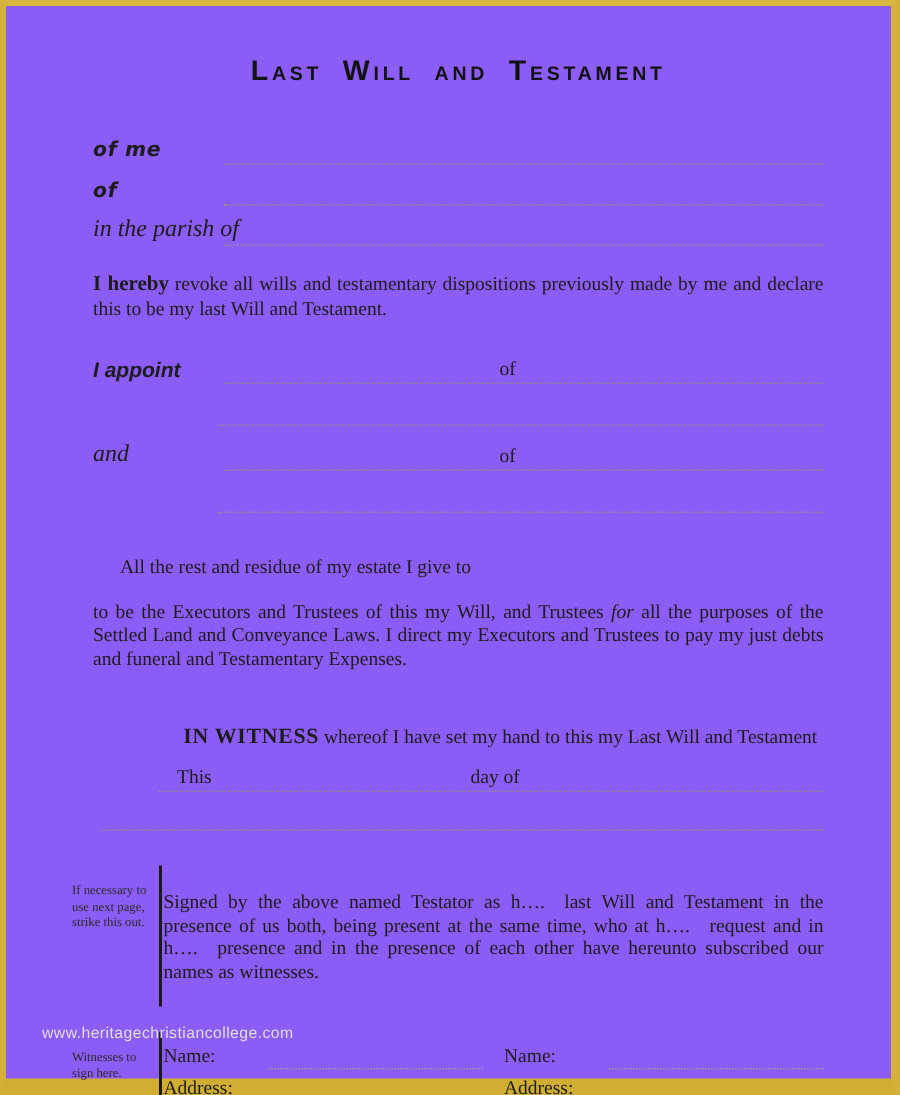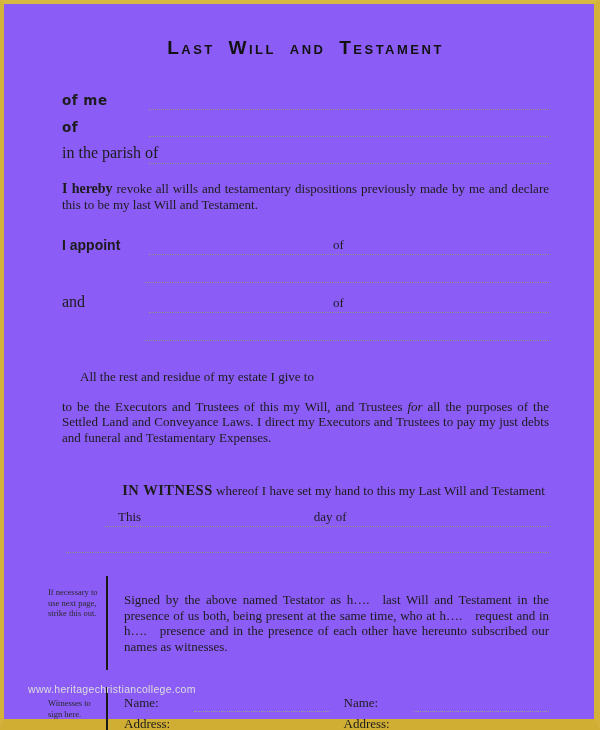--- a/index.html
+++ b/index.html
@@ -48,21 +48,21 @@
     letter-spacing:0.5px;
   }
   .serif-lbl{font-size:16px;}
   .fill-line{
     flex:1;
     border-bottom:1.5px dotted #8f8f8f;
     position:relative;
     height:18px;
     margin-left:4px;
   }
-  .label-col{width:83px;flex:0 0 auto;}
+  .label-col{width:83px;flex:0 0 auto;font-style:italic;}
   .over-word{
     position:absolute;
     bottom:1px;
     font-size:13px;
     font-family:"Liberation Serif", serif;
   }
   
   .para{
     font-size:13px;
     line-height:15.5px;
@@ -105,21 +105,21 @@
   .noted{display:flex;margin-left:-14px;}
   .side-note{
     flex:0 0 58px;
     font-size:8.5px;
     line-height:10.5px;
     color:#2a2a2a;
     padding-top:11px;
   }
   .vline-col{
     border-left:2px solid #1a1a1a;
-    padding-left:16px;
+    padding-left:1px;
     flex:1;
   }
   .attestation{margin-top:23px;}
   .attestation .vline-col{padding-top:16px;padding-bottom:16px;}
   .attest-text{white-space:pre-wrap;}
   
   .witnesses{margin-top:17px;}
   .witnesses .vline-col{padding-top:4px;padding-bottom:6px;}
   .wit-cols{display:flex;gap:14px;}
   .wit-col{flex:1;}

